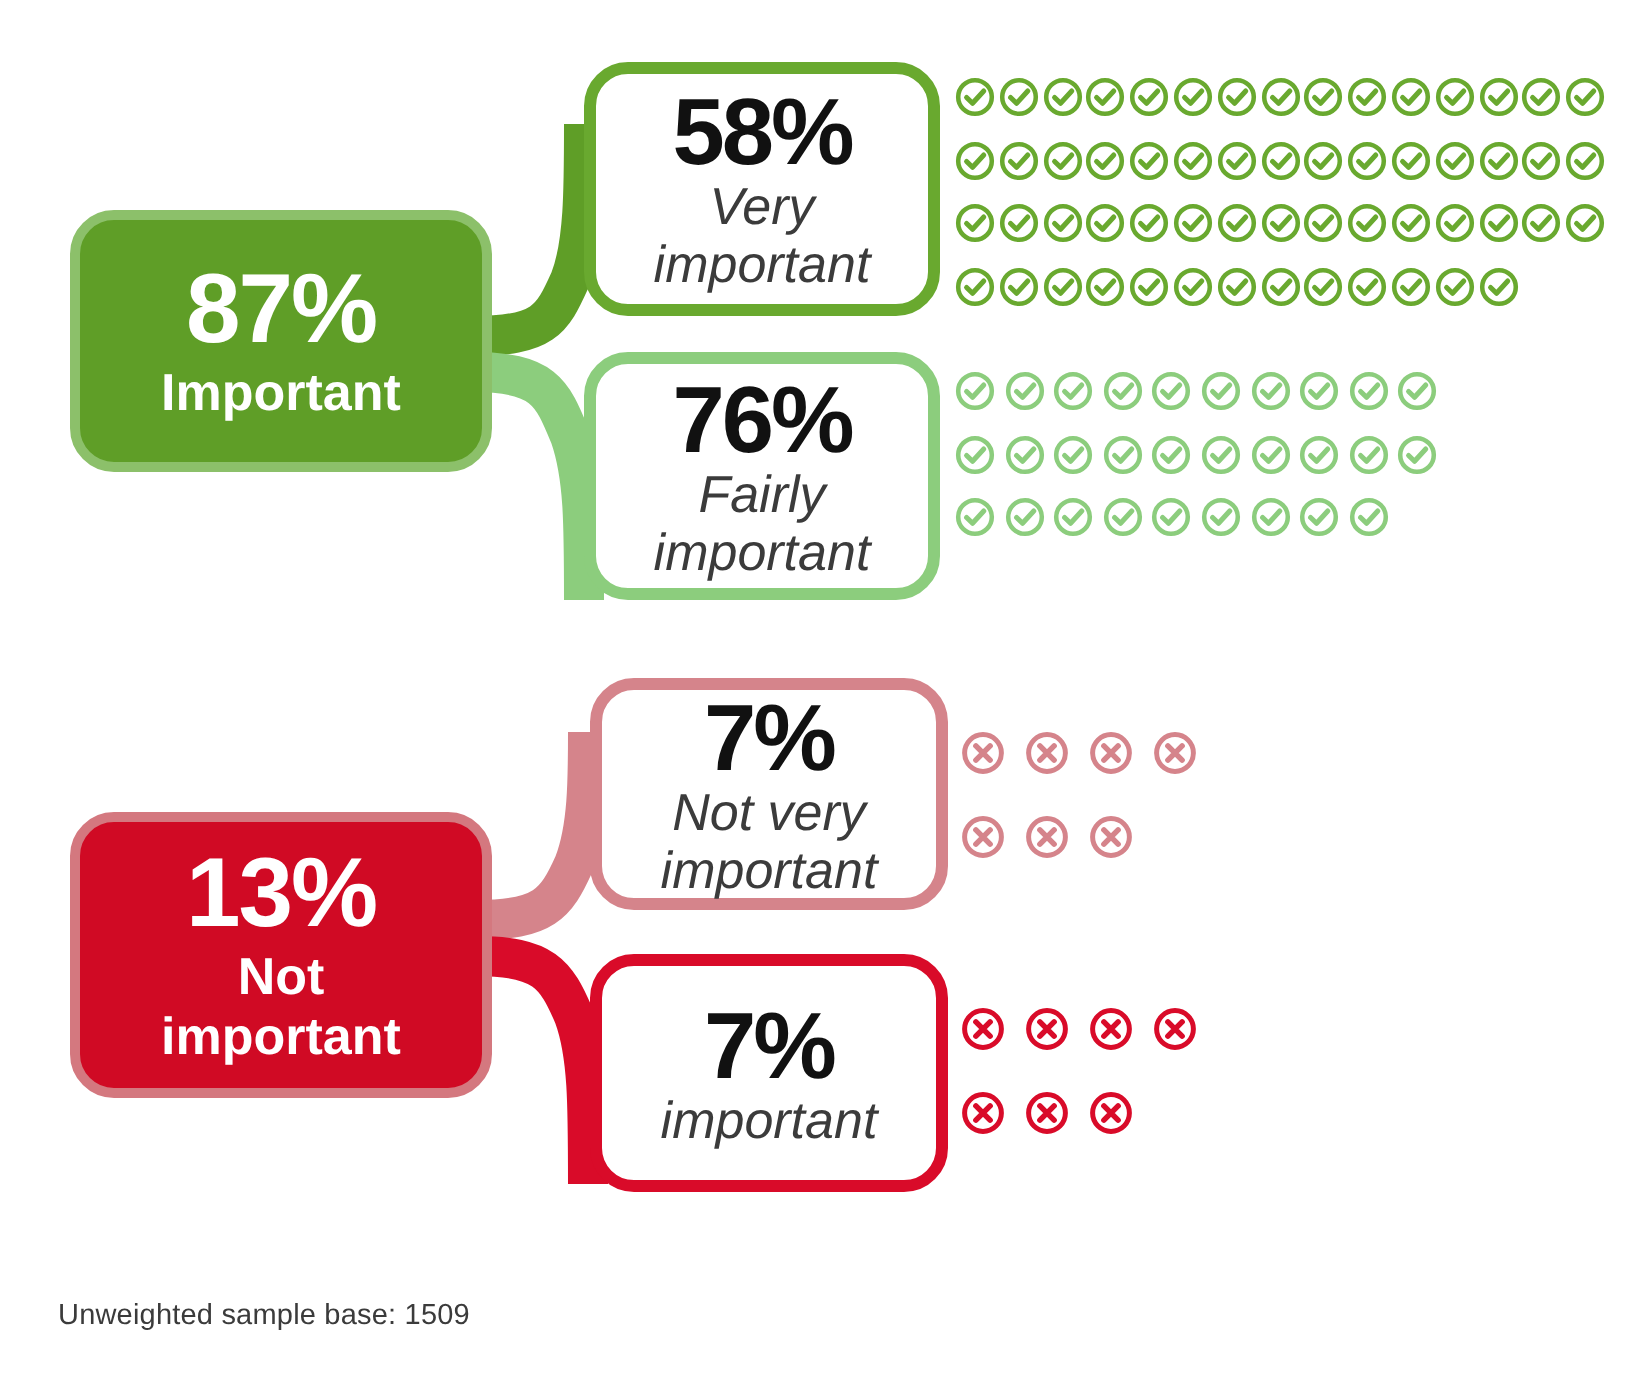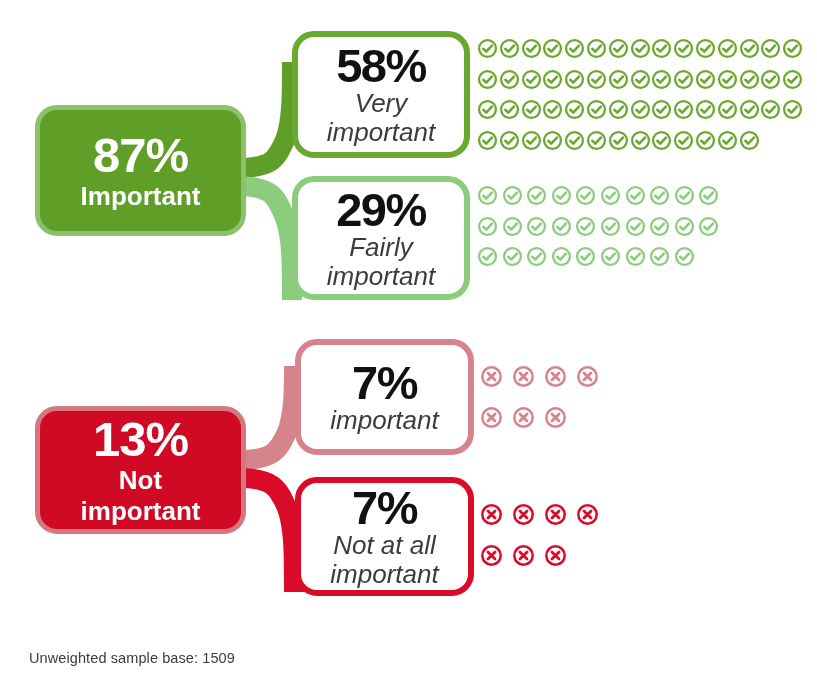--- a/index.html
+++ b/index.html
@@ -62,21 +62,21 @@
     top: 105px;
     width: 211px;
     height: 131px;
     background: #5f9e27;
     border: 5px solid #8cc06a;
   }
   #box-notimportant {
     left: 35px;
     top: 406px;
     width: 211px;
-    height: 128px;
+    height: 143px;
     background: #d00a24;
     border: 5px solid #d4787f;
     text-align: right;
   }
 
   
   .sub-box {
     position: absolute;
     background: #ffffff;
     border-radius: 22px;
@@ -414,21 +414,21 @@
           <circle cx="12" cy="12" r="9.6" fill="none" stroke="#69a92f" stroke-width="2.6"></circle>
           <path d="M7.2 12.3 L10.6 15.6 L17 8.6" fill="none" stroke="#69a92f" stroke-width="2.9" stroke-linecap="round" stroke-linejoin="round"></path>
         </svg></span>
       <span class="icon" style="margin-right: 0.8px; margin-bottom: 5.5px;"><svg width="21" height="21" viewBox="0 0 24 24">
           <circle cx="12" cy="12" r="9.6" fill="none" stroke="#69a92f" stroke-width="2.6"></circle>
           <path d="M7.2 12.3 L10.6 15.6 L17 8.6" fill="none" stroke="#69a92f" stroke-width="2.9" stroke-linecap="round" stroke-linejoin="round"></path>
         </svg></span>
     </div>
 
   <div class="sub-box" id="box-fairly">
-    <div class="pct">29%</div>
+    <div class="pct">76%</div>
     <div class="lbl">Fairly</div>
     <div class="lbl">important</div>
   </div>
   <div class="icon-grid" id="icons-fairly" style="width: 246px;">
       <span class="icon" style="margin-right: 3.6px; margin-bottom: 5.5px;"><svg width="21" height="21" viewBox="0 0 24 24">
           <circle cx="12" cy="12" r="9.6" fill="none" stroke="#8ccd7d" stroke-width="2.6"></circle>
           <path d="M7.2 12.3 L10.6 15.6 L17 8.6" fill="none" stroke="#8ccd7d" stroke-width="2.9" stroke-linecap="round" stroke-linejoin="round"></path>
         </svg></span>
       <span class="icon" style="margin-right: 3.6px; margin-bottom: 5.5px;"><svg width="21" height="21" viewBox="0 0 24 24">
           <circle cx="12" cy="12" r="9.6" fill="none" stroke="#8ccd7d" stroke-width="2.6"></circle>
@@ -545,20 +545,21 @@
     </div>
 
   <div class="main-box" id="box-notimportant">
     <div class="pct">13%</div>
     <div class="lbl">Not</div>
     <div class="lbl">important</div>
   </div>
 
   <div class="sub-box" id="box-notvery">
     <div class="pct">7%</div>
+    <div class="lbl">Not very</div>
     <div class="lbl">important</div>
   </div>
   <div class="icon-grid" id="icons-notvery" style="width: 128px;">
       <span class="icon" style="margin-right: 9px; margin-bottom: 14px;"><svg width="23" height="23" viewBox="0 0 24 24">
           <circle cx="12" cy="12" r="9.6" fill="none" stroke="#d5848b" stroke-width="2.6"></circle>
           <path d="M8.3 8.3 L15.7 15.7 M15.7 8.3 L8.3 15.7" fill="none" stroke="#d5848b" stroke-width="2.9" stroke-linecap="round"></path>
         </svg></span>
       <span class="icon" style="margin-right: 9px; margin-bottom: 14px;"><svg width="23" height="23" viewBox="0 0 24 24">
           <circle cx="12" cy="12" r="9.6" fill="none" stroke="#d5848b" stroke-width="2.6"></circle>
           <path d="M8.3 8.3 L15.7 15.7 M15.7 8.3 L8.3 15.7" fill="none" stroke="#d5848b" stroke-width="2.9" stroke-linecap="round"></path>
@@ -580,21 +581,20 @@
           <path d="M8.3 8.3 L15.7 15.7 M15.7 8.3 L8.3 15.7" fill="none" stroke="#d5848b" stroke-width="2.9" stroke-linecap="round"></path>
         </svg></span>
       <span class="icon" style="margin-right: 9px; margin-bottom: 14px;"><svg width="23" height="23" viewBox="0 0 24 24">
           <circle cx="12" cy="12" r="9.6" fill="none" stroke="#d5848b" stroke-width="2.6"></circle>
           <path d="M8.3 8.3 L15.7 15.7 M15.7 8.3 L8.3 15.7" fill="none" stroke="#d5848b" stroke-width="2.9" stroke-linecap="round"></path>
         </svg></span>
     </div>
 
   <div class="sub-box" id="box-notatall">
     <div class="pct">7%</div>
-    <div class="lbl">Not at all</div>
     <div class="lbl">important</div>
   </div>
   <div class="icon-grid" id="icons-notatall" style="width: 128px;">
       <span class="icon" style="margin-right: 9px; margin-bottom: 14px;"><svg width="23" height="23" viewBox="0 0 24 24">
           <circle cx="12" cy="12" r="9.6" fill="none" stroke="#d90b29" stroke-width="2.6"></circle>
           <path d="M8.3 8.3 L15.7 15.7 M15.7 8.3 L8.3 15.7" fill="none" stroke="#d90b29" stroke-width="2.9" stroke-linecap="round"></path>
         </svg></span>
       <span class="icon" style="margin-right: 9px; margin-bottom: 14px;"><svg width="23" height="23" viewBox="0 0 24 24">
           <circle cx="12" cy="12" r="9.6" fill="none" stroke="#d90b29" stroke-width="2.6"></circle>
           <path d="M8.3 8.3 L15.7 15.7 M15.7 8.3 L8.3 15.7" fill="none" stroke="#d90b29" stroke-width="2.9" stroke-linecap="round"></path>

